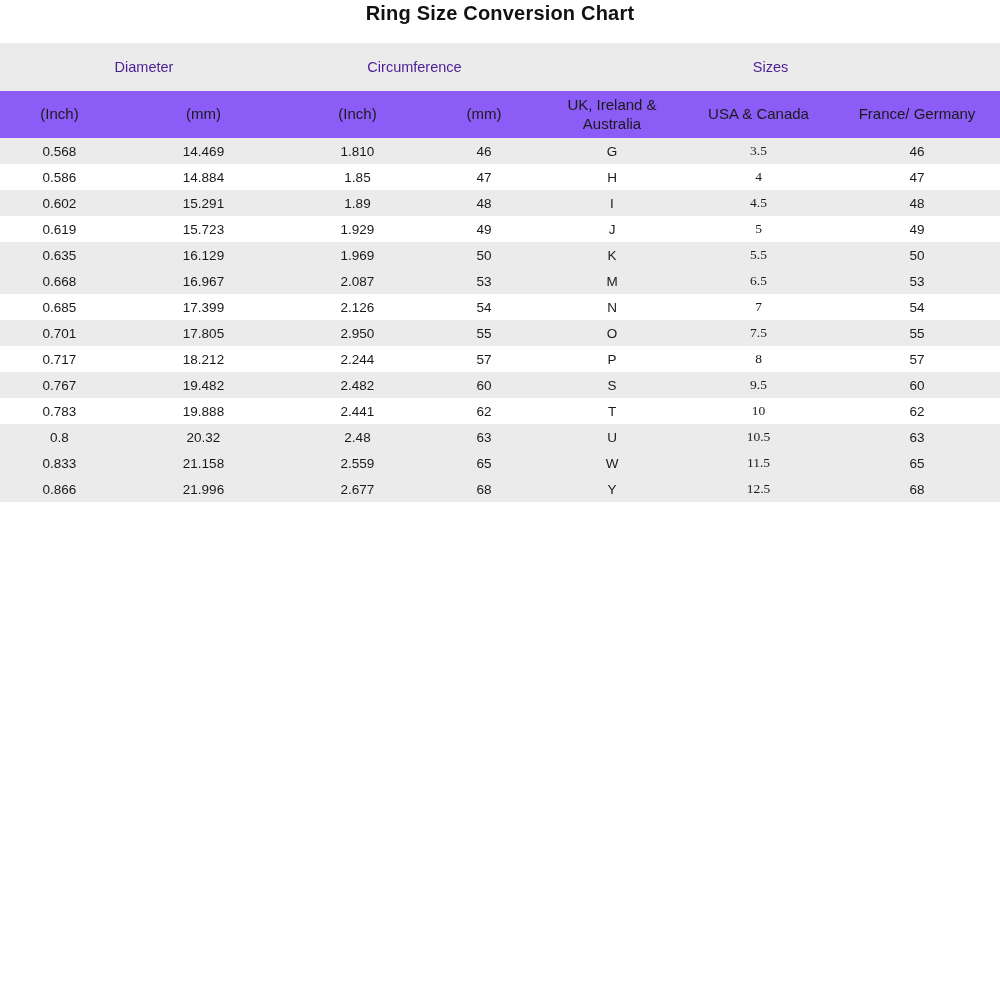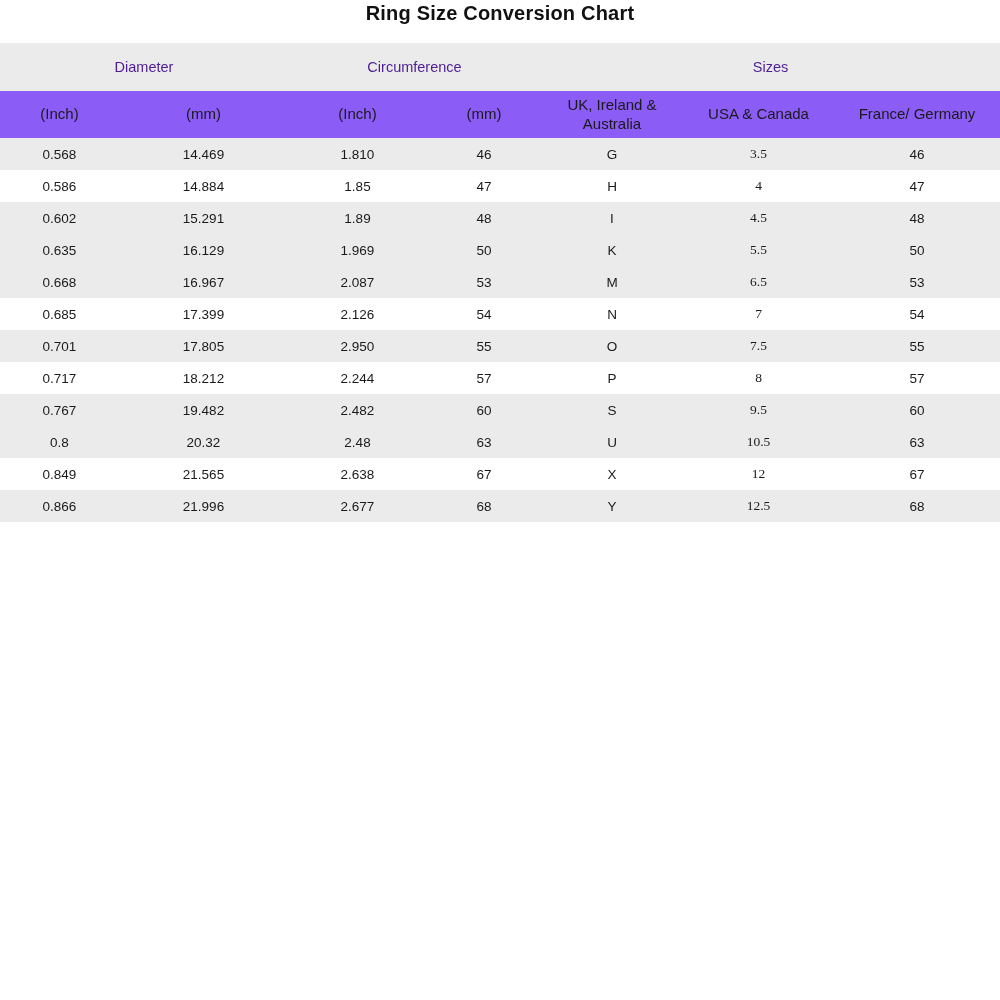--- a/index.html
+++ b/index.html
@@ -49,21 +49,21 @@
   .sub-row th {
     height: 47px;
     font-size: 15px;
     color: #1a1a1a;
     background: #8b5cf6;
     line-height: 1.25;
     padding-left: 4px;
     padding-right: 4px;
   }
   tbody tr {
-    height: 32px;
+    height: 26px;
   }
   tbody td {
     font-size: 13.5px;
     color: #1a1a1a;
   }
   tbody tr.shade td {
     background: #ebebeb;
   }
   tbody tr.plain td {
     background: #ffffff;
@@ -130,20 +130,29 @@
         </tr>
         <tr class="shade">
           <td class="col-0">0.602</td>
           <td class="col-1">15.291</td>
           <td class="col-2">1.89</td>
           <td class="col-3">48</td>
           <td class="col-4">I</td>
           <td class="col-5">4.5</td>
           <td class="col-6">48</td>
         </tr>
+        <tr class="plain">
+          <td class="col-0">0.619</td>
+          <td class="col-1">15.723</td>
+          <td class="col-2">1.929</td>
+          <td class="col-3">49</td>
+          <td class="col-4">J</td>
+          <td class="col-5">5</td>
+          <td class="col-6">49</td>
+        </tr>
         <tr class="shade">
           <td class="col-0">0.635</td>
           <td class="col-1">16.129</td>
           <td class="col-2">1.969</td>
           <td class="col-3">50</td>
           <td class="col-4">K</td>
           <td class="col-5">5.5</td>
           <td class="col-6">50</td>
         </tr>
         <tr class="shade">
@@ -184,37 +193,46 @@
         </tr>
         <tr class="shade">
           <td class="col-0">0.767</td>
           <td class="col-1">19.482</td>
           <td class="col-2">2.482</td>
           <td class="col-3">60</td>
           <td class="col-4">S</td>
           <td class="col-5">9.5</td>
           <td class="col-6">60</td>
         </tr>
+        <tr class="plain">
+          <td class="col-0">0.783</td>
+          <td class="col-1">19.888</td>
+          <td class="col-2">2.441</td>
+          <td class="col-3">62</td>
+          <td class="col-4">T</td>
+          <td class="col-5">10</td>
+          <td class="col-6">62</td>
+        </tr>
         <tr class="shade">
           <td class="col-0">0.8</td>
           <td class="col-1">20.32</td>
           <td class="col-2">2.48</td>
           <td class="col-3">63</td>
           <td class="col-4">U</td>
           <td class="col-5">10.5</td>
           <td class="col-6">63</td>
         </tr>
-        <tr class="plain">
-          <td class="col-0">0.849</td>
-          <td class="col-1">21.565</td>
-          <td class="col-2">2.638</td>
-          <td class="col-3">67</td>
-          <td class="col-4">X</td>
-          <td class="col-5">12</td>
-          <td class="col-6">67</td>
+        <tr class="shade">
+          <td class="col-0">0.833</td>
+          <td class="col-1">21.158</td>
+          <td class="col-2">2.559</td>
+          <td class="col-3">65</td>
+          <td class="col-4">W</td>
+          <td class="col-5">11.5</td>
+          <td class="col-6">65</td>
         </tr>
         <tr class="shade">
           <td class="col-0">0.866</td>
           <td class="col-1">21.996</td>
           <td class="col-2">2.677</td>
           <td class="col-3">68</td>
           <td class="col-4">Y</td>
           <td class="col-5">12.5</td>
           <td class="col-6">68</td>
         </tr>

